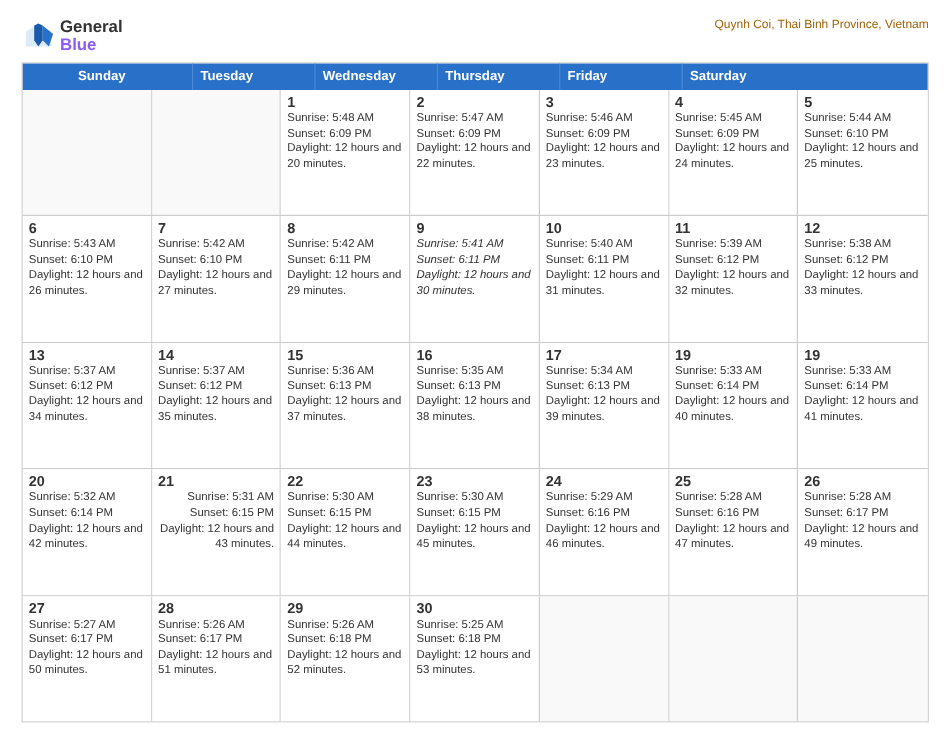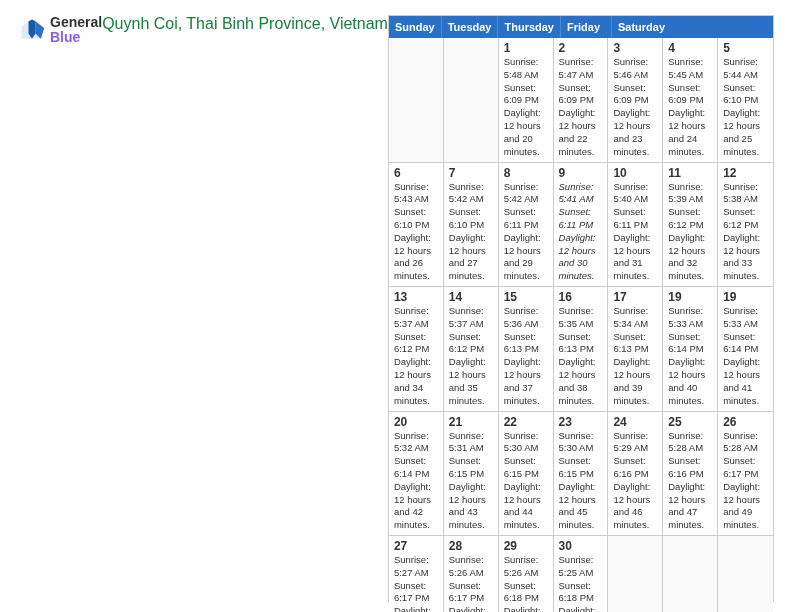--- a/index.html
+++ b/index.html
@@ -9,21 +9,21 @@
       background: #fff;
       font-family: Arial, sans-serif;
       font-size: 11px;
       overflow: hidden;
     }
     .page {
       width: 792px;
       height: 612px;
       padding: 15px 18px 10px 18px;
       display: flex;
-      flex-direction: row;
+      flex-direction: column;
     }
     .header {
       display: flex;
       align-items: flex-start;
       justify-content: space-between;
       margin-bottom: 6px;
     }
     .logo {
       display: flex;
       align-items: center;
@@ -51,34 +51,35 @@
     .title-block {
       text-align: right;
     }
     .title-block h1 {
       font-size: 30px;
       font-weight: bold;
       color: #333;
       line-height: 1.1;
     }
     .title-block h2 {
-      font-size: 16px;
+      font-size: 10px;
       font-weight: normal;
-      color: #15803d;
+      color: #a16207;
     }
     .calendar {
       flex: 1;
       display: flex;
       flex-direction: column;
       border: 1px solid #ccc;
     }
     .cal-header {
       display: grid;
       grid-template-columns: repeat(7, 1fr);
       background: #2970c8;
+      padding-left: 40px;
     }
     .cal-header-cell {
       color: #fff;
       font-weight: bold;
       font-size: 11px;
       padding: 5px 6px;
       border-right: 1px solid #4a88d8;
       text-align: left;
     }
     .cal-header-cell:last-child {
@@ -142,20 +143,21 @@
     </div>
     <div class="title-block">
       <h2>Quynh Coi, Thai Binh Province, Vietnam</h2>
     </div>
   </div>
 
   <div class="calendar">
     <div class="cal-header">
     <div class="cal-header-cell">Sunday</div>
         <div class="cal-header-cell">Tuesday</div>
+        <div class="cal-header-cell">Wednesday</div>
         <div class="cal-header-cell">Thursday</div>
         <div class="cal-header-cell">Friday</div>
         <div class="cal-header-cell">Saturday</div>
       </div>
     <div class="cal-body">
     <div class="cal-row">
           <div class="cal-cell empty"></div>
           <div class="cal-cell empty"></div>
           <div class="cal-cell">
             <span class="day-num">1</span>
@@ -278,21 +280,21 @@
         </div>
         <div class="cal-row">
           <div class="cal-cell">
             <span class="day-num">20</span>
             <div class="cell-text" style="white-space: pre-line;">Sunrise: 5:32 AM
 Sunset: 6:14 PM
 Daylight: 12 hours and 42 minutes.</div>
           </div>
           <div class="cal-cell">
             <span class="day-num">21</span>
-            <div class="cell-text" style="white-space: pre-line;">Sunrise: 5:31 AM
+            <div class="cell-text" style="white-space: pre-line; text-align: right;">Sunrise: 5:31 AM
 Sunset: 6:15 PM
 Daylight: 12 hours and 43 minutes.</div>
           </div>
           <div class="cal-cell">
             <span class="day-num">22</span>
             <div class="cell-text" style="white-space: pre-line;">Sunrise: 5:30 AM
 Sunset: 6:15 PM
 Daylight: 12 hours and 44 minutes.</div>
           </div>
           <div class="cal-cell">

